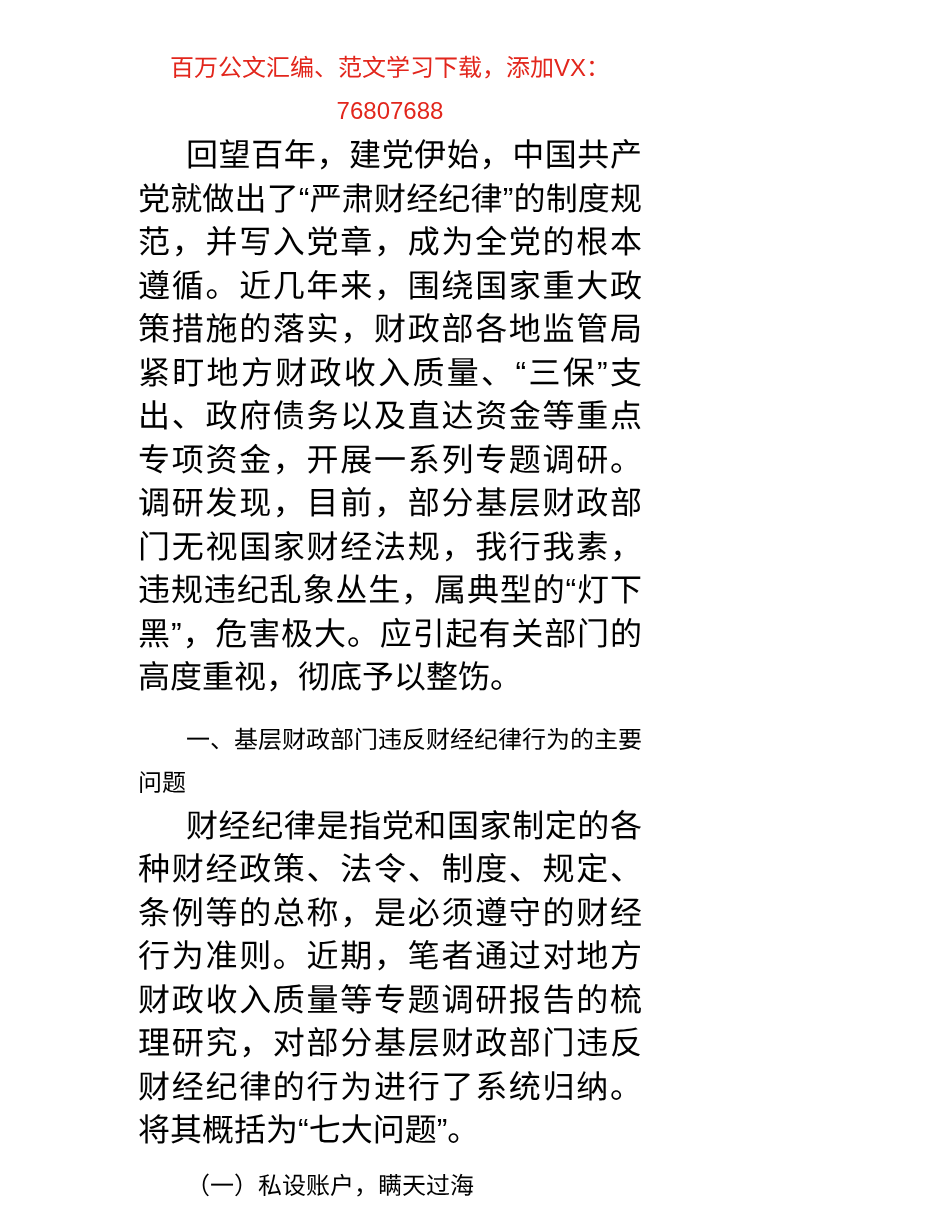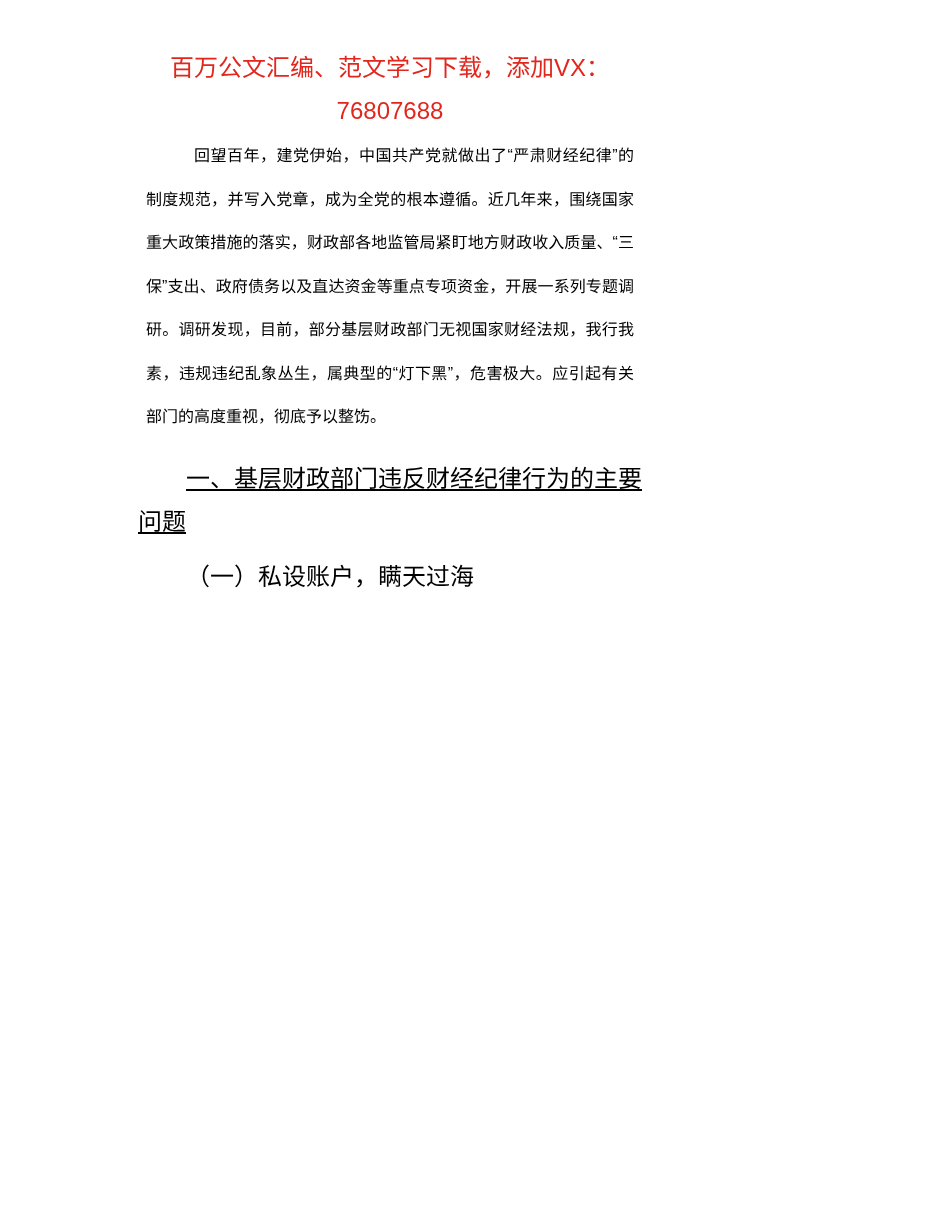--- a/index.html
+++ b/index.html
@@ -31,36 +31,35 @@
   }
   .doc-title {
     font-size: 34px;
     font-weight: 700;
     line-height: 49px;
     text-align: center;
     margin: 14px 0 0 0;
     word-break: break-all;
   }
   .para {
-    font-size: 16px;
+    font-size: 32px;
     line-height: 43.5px;
     text-align: justify;
     text-indent: 48px;
     word-break: break-all;
-    margin: 8px;
+    margin: 0;
   }
   .para-intro   { margin-top: 2px; }
   .heading {
     font-size: 24px;
     font-weight: 400;
     line-height: 43.5px;
     text-indent: 48px;
     margin: 18px 0 0 0;
     word-break: break-all;
-    text-decoration: underline;
   }
   .subheading {
     font-size: 24px;
     font-weight: 400;
     line-height: 43.5px;
     text-indent: 48px;
     margin: 12px 0 0 0;
     word-break: break-all;
     font-family: Liberation Serif, serif;
   }
@@ -71,17 +70,18 @@
 
 <div class="page">
 
   <div class="promo">百万公文汇编、范文学习下载，添加VX：76807688</div>
 
 
   <p class="para para-intro">回望百年，建党伊始，中国共产党就做出了“严肃财经纪律”的制度规范，并写入党章，成为全党的根本遵循。近几年来，围绕国家重大政策措施的落实，财政部各地监管局紧盯地方财政收入质量、“三保”支出、政府债务以及直达资金等重点专项资金，开展一系列专题调研。调研发现，目前，部分基层财政部门无视国家财经法规，我行我素，违规违纪乱象丛生，属典型的“灯下黑”，危害极大。应引起有关部门的高度重视，彻底予以整饬。</p>
 
   <h2 class="heading">一、基层财政部门违反财经纪律行为的主要问题</h2>
 
+  <p class="para">财经纪律是指党和国家制定的各种财经政策、法令、制度、规定、条例等的总称，是必须遵守的财经行为准则。近期，笔者通过对地方财政收入质量等专题调研报告的梳理研究，对部分基层财政部门违反财经纪律的行为进行了系统归纳。将其概括为“七大问题”。</p>
 
   <h3 class="subheading">（一）私设账户，瞒天过海</h3>
 
 
 </div>
 
 </body></html>

